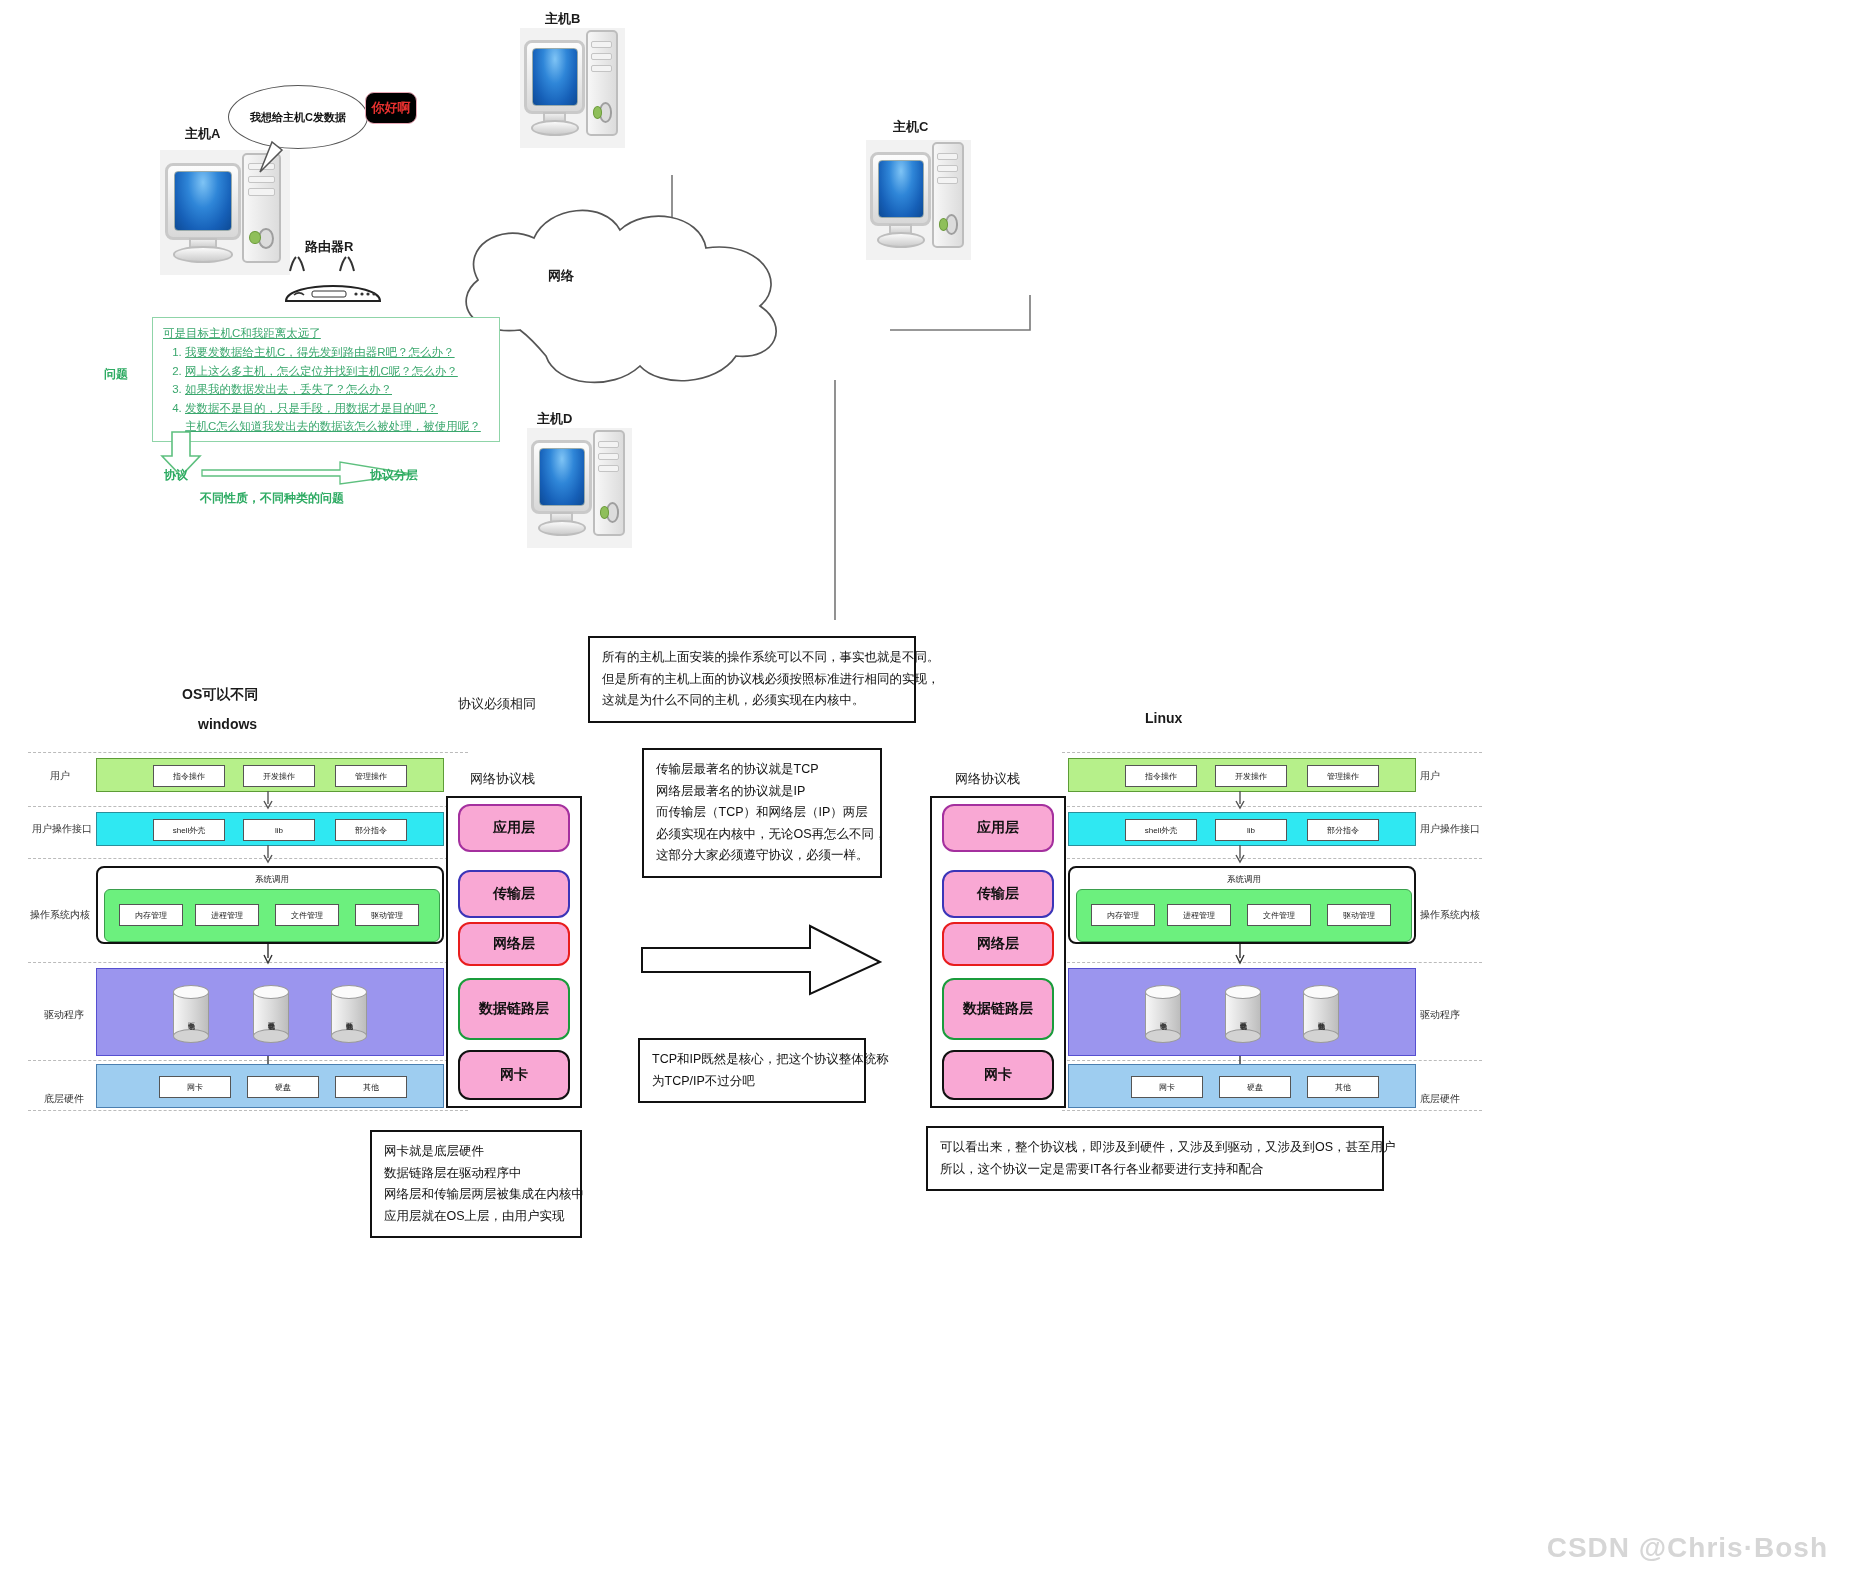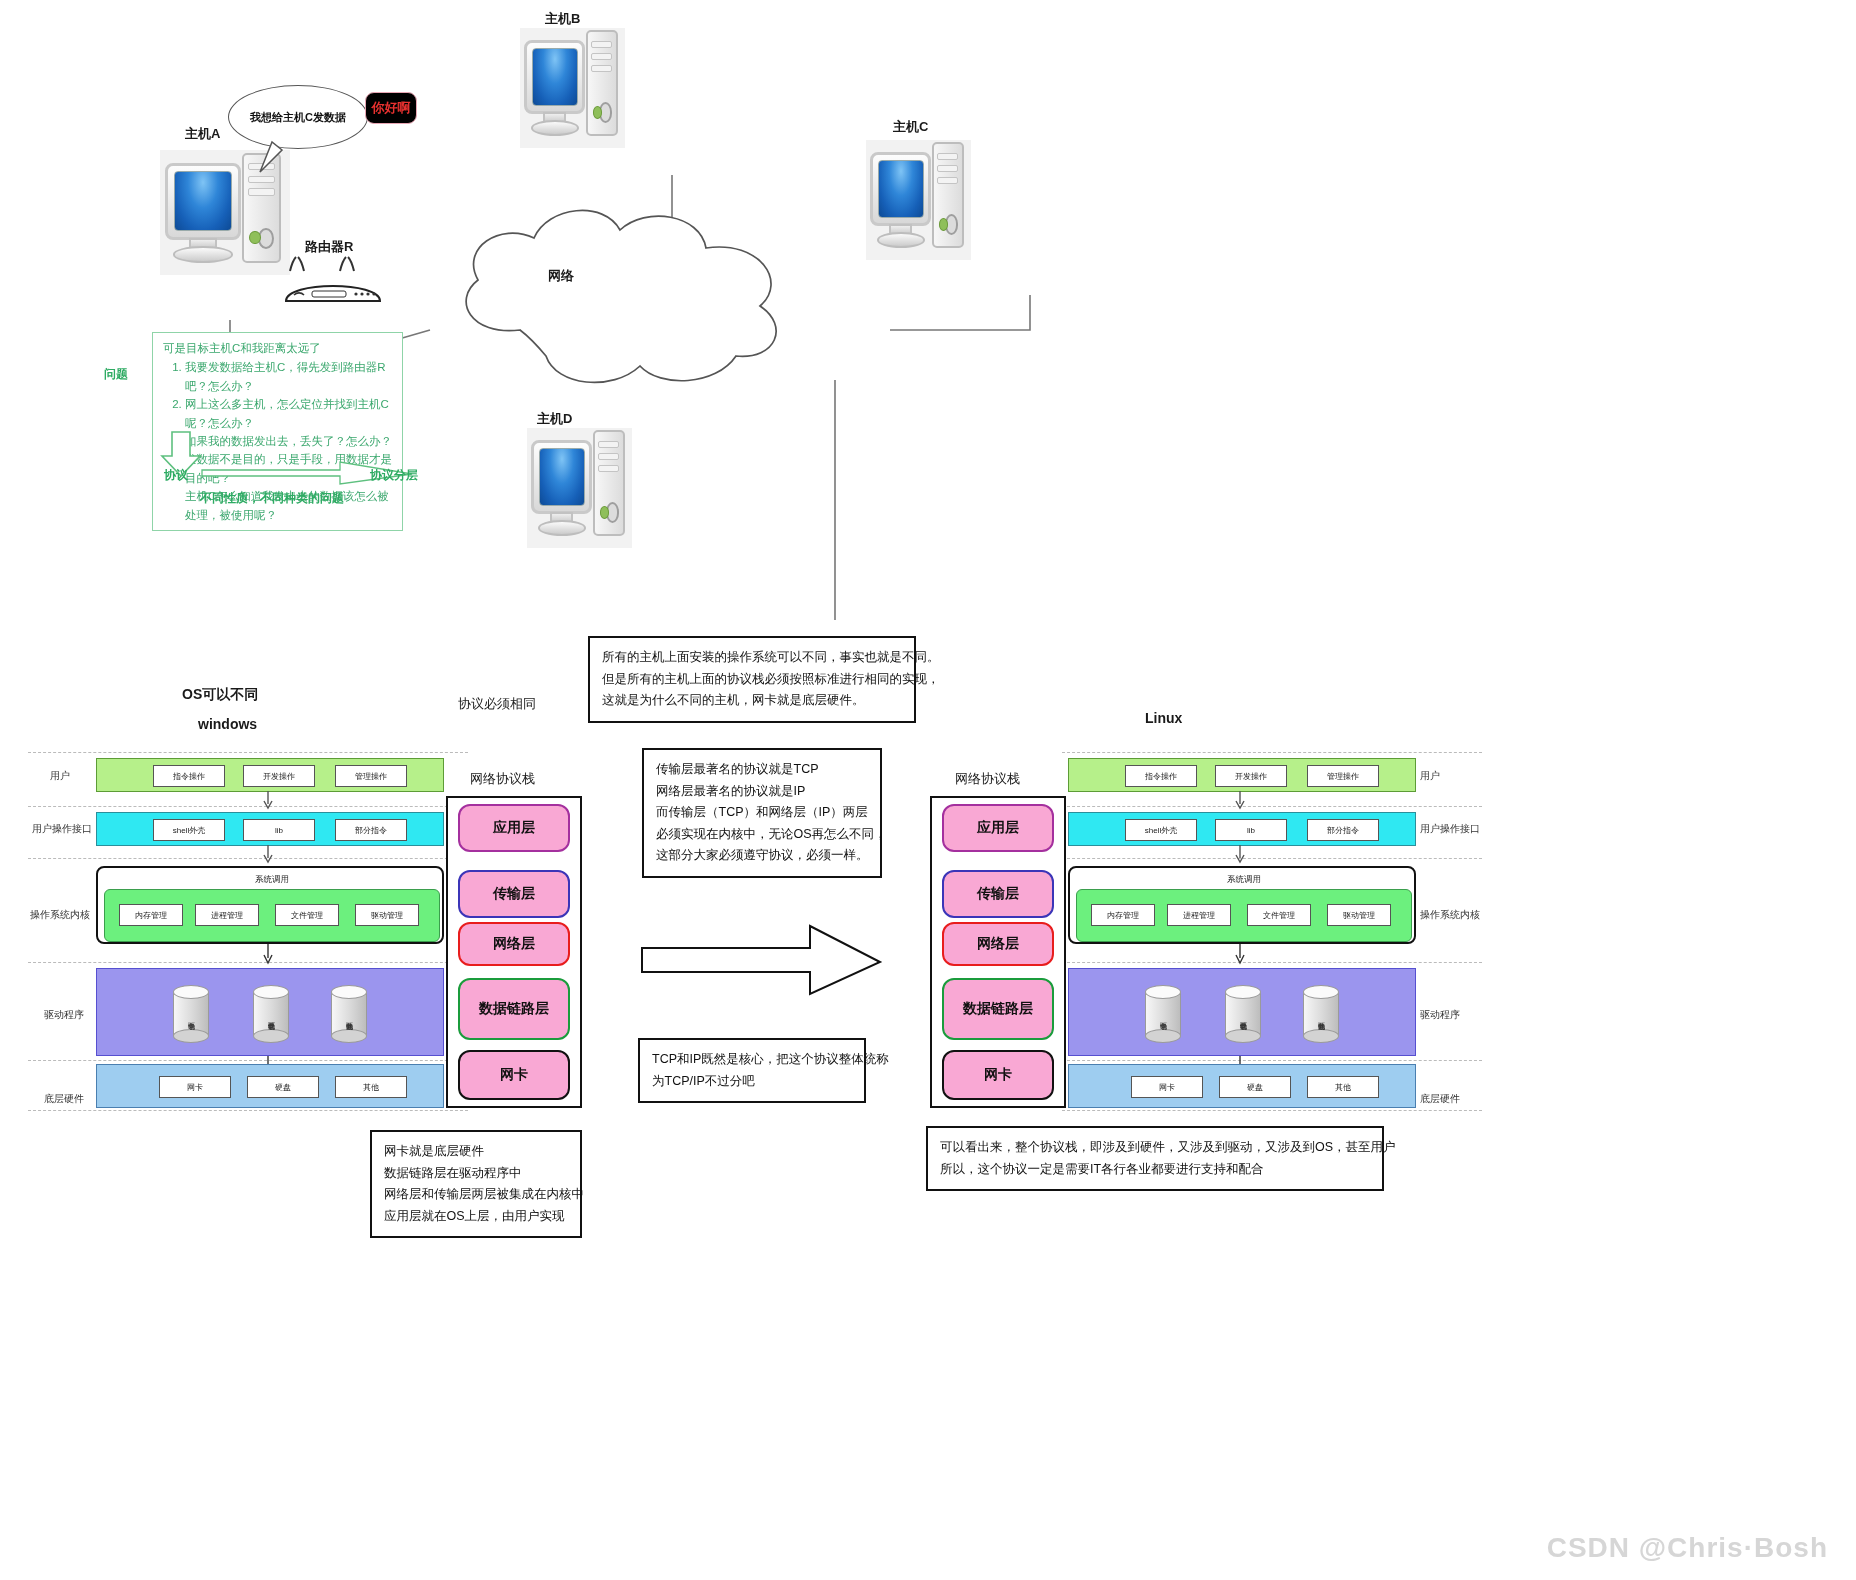--- a/index.html
+++ b/index.html
@@ -143,21 +143,21 @@
   <span>我想给主机C发数据</span>
 </div>
 <svg class="abs" style="left:252px;top:140px;width:40px;height:40px;">
   <path d="M20 2 L8 32 L30 10 Z" fill="#fff" stroke="#555" stroke-width="1.5"></path>
 </svg>
 <div class="rbubble" style="left:365px;top:92px;width:50px;height:30px;">
   <span>你好啊</span>
 </div>
 
 <div class="gtext" style="left:104px;top:366px;">问题</div>
-<div class="greenbox" style="left:152px;top:332px;width:251px;">
+<div class="greenbox" style="left:152px;top:317px;width:348px;text-decoration:underline;">
   <div class="hd">可是目标主机C和我距离太远了</div>
   <ol>
     <li>我要发数据给主机C，得先发到路由器R吧？怎么办？</li>
     <li>网上这么多主机，怎么定位并找到主机C呢？怎么办？</li>
     <li>如果我的数据发出去，丢失了？怎么办？</li>
     <li>发数据不是目的，只是手段，用数据才是目的吧？</li>
   </ol>
   <div style="padding-left:22px">主机C怎么知道我发出去的数据该怎么被处理，被使用呢？</div>
 </div>
 
@@ -336,21 +336,21 @@
   <div class="protobox" style="left:10px;top:6px;width:112px;height:48px;border:2px solid #a4309e;">应用层</div>
   <div class="protobox" style="left:10px;top:72px;width:112px;height:48px;border:2px solid #3b35b8;">传输层</div>
   <div class="protobox" style="left:10px;top:124px;width:112px;height:44px;border:2px solid #e81d1d;">网络层</div>
   <div class="protobox" style="left:10px;top:180px;width:112px;height:62px;border:2px solid #1a9c3c;">数据链路层</div>
   <div class="protobox" style="left:10px;top:252px;width:112px;height:50px;border:2px solid #111;">网卡</div>
 </div>
 
 <div class="noteblk" style="left:588px;top:636px;width:328px;">
   <div>所有的主机上面安装的操作系统可以不同，事实也就是不同。</div>
   <div>但是所有的主机上面的协议栈必须按照标准进行相同的实现，</div>
-  <div>这就是为什么不同的主机，网卡就是底层硬件。</div>
+  <div>这就是为什么不同的主机，必须实现在内核中。</div>
 </div>
 
 <div class="noteblk" style="left:642px;top:748px;width:240px;">
   <div>传输层最著名的协议就是TCP</div>
   <div>网络层最著名的协议就是IP</div>
   <div>而传输层（TCP）和网络层（IP）两层</div>
   <div>必须实现在内核中，无论OS再怎么不同，</div>
   <div>这部分大家必须遵守协议，必须一样。</div>
 </div>
 

